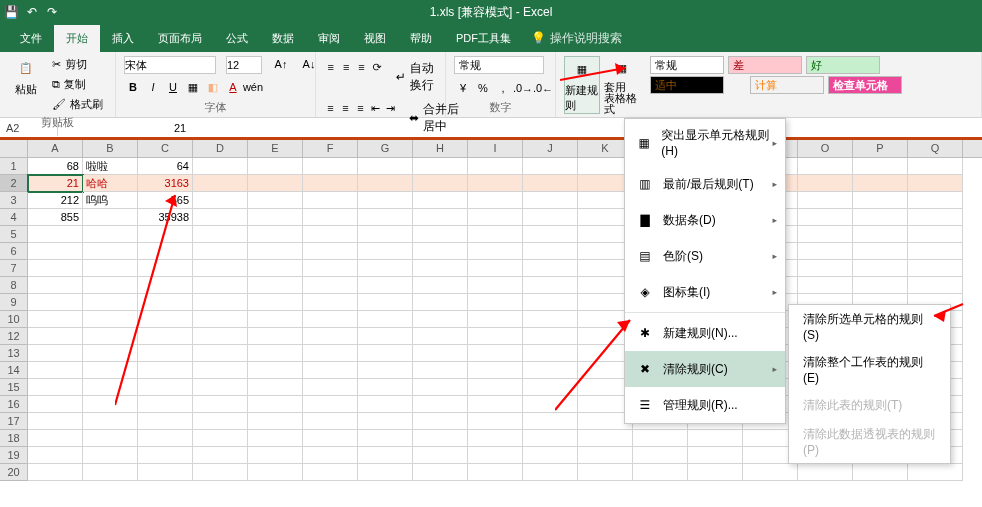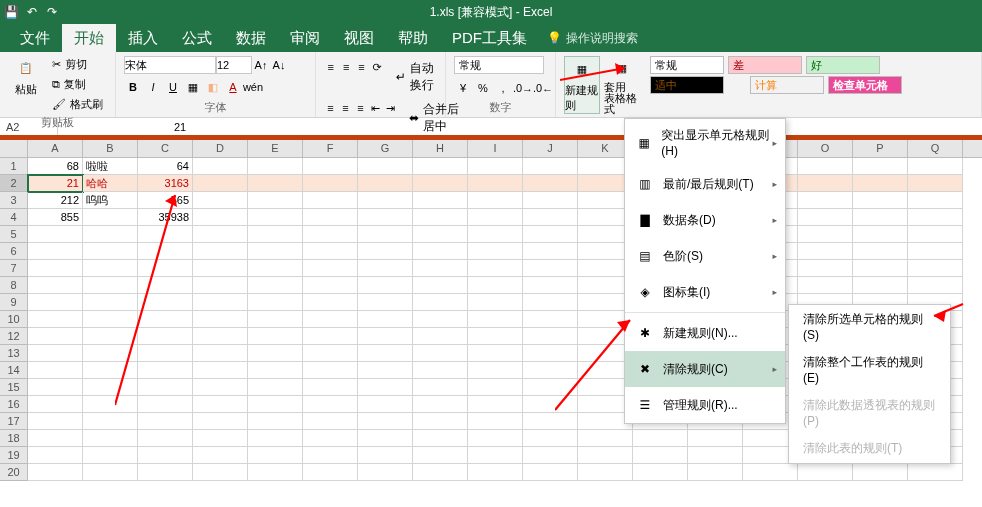--- a/index.html
+++ b/index.html
@@ -4,21 +4,21 @@
 <style>
 * { margin: 0; padding: 0; box-sizing: border-box; font-family: "Microsoft YaHei", sans-serif; }
 body { background: #fff; font-size: 12px; width: 982px; height: 507px; overflow: hidden; position: relative; }
 
 .titlebar { background: #217346; height: 24px; display: flex; align-items: center; justify-content: center; color: #fff; position: relative; }
 .titlebar .qat { position: absolute; left: 4px; display: flex; gap: 4px; align-items: center; }
 .qat span { width: 16px; height: 16px; display: inline-flex; align-items: center; justify-content: center; }
 .titlebar .title { font-size: 12px; }
 
 .menubar { background: #217346; height: 28px; display: flex; align-items: center; padding-left: 8px; }
-.menubar .tab { padding: 6px 12px; color: #fff; font-size: 15px; cursor: pointer; }
+.menubar .tab { padding: 6px 12px; color: #fff; font-size: 11px; cursor: pointer; }
 .menubar .tab.file { color: #fff; }
 .menubar .tab.active { background: #f3f3f3; color: #217346; }
 .menubar .helpbulb { margin-left: 8px; color: #d5e8de; display: flex; align-items: center; gap: 4px; font-size: 12px; }
 
 .ribbon { background: #f3f3f3; border-bottom: 1px solid #d4d4d4; height: 66px; display: flex; }
 .group { border-right: 1px solid #e1e1e1; padding: 4px 8px 2px 8px; display: flex; flex-direction: column; justify-content: space-between; }
 .group-body { display: flex; gap: 4px; align-items: flex-start; flex: 1; }
 .group-label { text-align: center; font-size: 11px; color: #666; padding-top: 2px; }
 
 .big-btn { display: flex; flex-direction: column; align-items: center; width: 36px; gap: 2px; cursor: pointer; font-size: 11px; }
@@ -36,21 +36,21 @@
 
 .styles-big { display: flex; gap: 4px; }
 .style-cell { border: 1px solid #bcbcbc; width: 74px; height: 18px; font-size: 11px; padding: 1px 4px; line-height: 15px; }
 .style-normal { background: #fff; }
 .style-bad { background: #ffc7ce; color: #9c0006; }
 .style-good { background: #c6efce; color: #006100; }
 .style-neutral { background: #000000; color: #9c5700; }
 .style-calc { background: #f2f2f2; color: #fa7d00; margin-left: 22px; }
 .style-check { background: #ec4899; color: #fff; font-weight: bold; }
 
-.formula-bar { height: 22px; border-bottom: 5px solid #c2410c; display: flex; align-items: center; background: #fff; }
+.formula-bar { height: 22px; border-bottom: 3px solid #c2410c; display: flex; align-items: center; background: #fff; }
 .name-box { width: 58px; border-right: 1px solid #d4d4d4; padding: 2px 6px; font-size: 11px; color: #444; }
 .fx-icons { width: 108px; border-right: 1px solid #d4d4d4; display: flex; justify-content: flex-end; align-items: center; padding-right: 6px; gap: 6px; font-style: italic; color: #888; margin-top: 44px; }
 .formula-val { padding: 2px 8px; font-size: 11px; }
 
 .sheet-area { position: relative; }
 .col-header { display: flex; background: #e6e6e6; border-bottom: 1px solid #bcbcbc; height: 18px; }
 .corner { width: 28px; border-right: 1px solid #bcbcbc; background: #e6e6e6; }
 .col-h { width: 55px; border-right: 1px solid #bcbcbc; text-align: center; font-size: 11px; color: #555; line-height: 17px; }
 
 .rows { }
@@ -91,20 +91,21 @@
     <span>↶</span>
     <span>↷</span>
   </div>
   <div class="title">1.xls [兼容模式] - Excel</div>
 </div>
 
 <div class="menubar">
   <div class="tab file">文件</div>
   <div class="tab active">开始</div>
   <div class="tab">插入</div>
+  <div class="tab">页面布局</div>
   <div class="tab">公式</div>
   <div class="tab">数据</div>
   <div class="tab">审阅</div>
   <div class="tab">视图</div>
   <div class="tab">帮助</div>
   <div class="tab">PDF工具集</div>
   <div class="helpbulb">
     <span>💡</span>
     <span>操作说明搜索</span>
   </div>
@@ -131,21 +132,21 @@
             <span>🖌</span>
             <span>格式刷</span>
           </div>
       </div>
     </div>
     <div class="group-label">剪贴板</div>
   </div>
 
   <div class="group font-group" style="width:200px">
     <div class="group-body" style="flex-direction:column; gap:2px">
-      <div style="display:flex; gap:0; align-items:center">
+      <div style="display:flex; gap:10px; align-items:flex-start">
         <input class="font-name" value="宋体" style="">
         <input class="font-size" value="12" style="">
         <span class="ico-btn">A↑</span>
         <span class="ico-btn">A↓</span>
       </div>
       <div class="icon-row">
         <span class="ico-btn">
             <b>B</b>
           </span>
         <span class="ico-btn">
@@ -685,22 +686,22 @@
     </div>
   <div class="cf-item">
       <span class="cf-ico">☰</span>
       <span>管理规则(R)...</span>
     </div>
 </div>
 
 <div class="sub-menu">
   <div class="sub-item">清除所选单元格的规则(S)</div>
   <div class="sub-item">清除整个工作表的规则(E)</div>
+  <div class="sub-item dis">清除此表的规则(T)</div>
   <div class="sub-item dis">清除此数据透视表的规则(P)</div>
-  <div class="sub-item dis">清除此表的规则(T)</div>
 </div>
 
 <svg class="arrow arrow-svg" style="top:60px; left:560px" width="80" height="30">
     <line x1="0" y1="20" x2="65" y2="8"></line>
     <polygon points="65,8 55,3 57,15"></polygon>
   </svg>
 <svg class="arrow arrow-svg" style="top:185px; left:115px" width="200" height="230">
     <line x1="0" y1="220" x2="60" y2="10"></line>
     <polygon points="60,10 50,16 62,22"></polygon>
   </svg>

